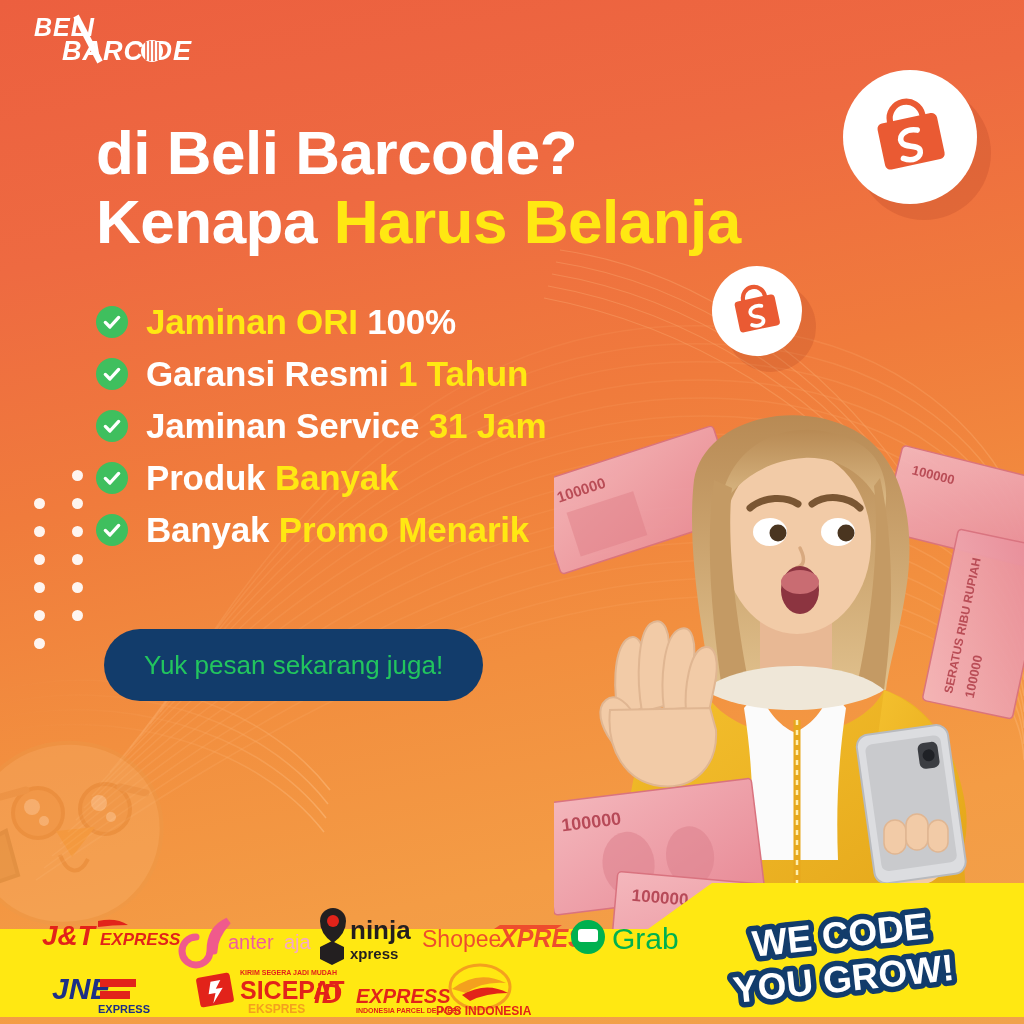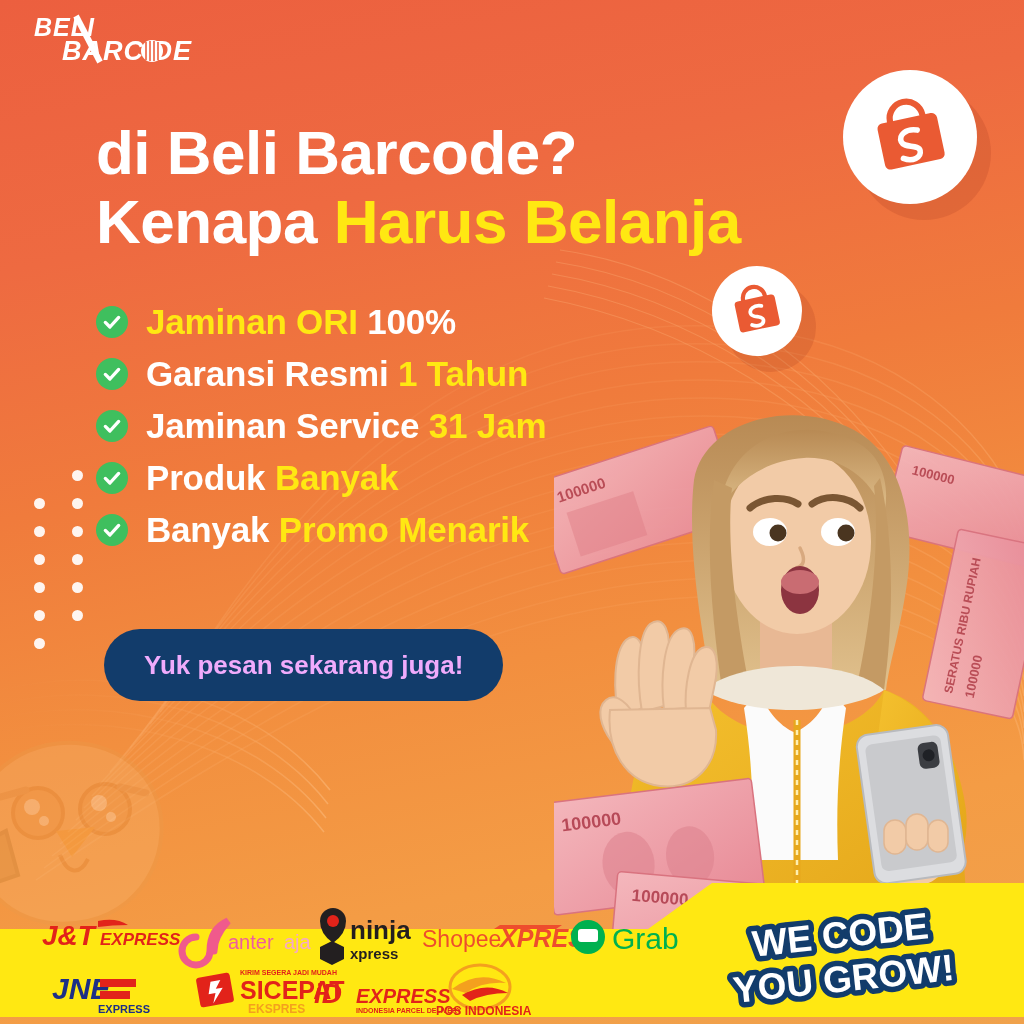--- a/index.html
+++ b/index.html
@@ -44,22 +44,22 @@
   .brow{display:flex;align-items:center;gap:18px;height:52px;margin-bottom:0px;}
   .chk{flex:0 0 auto;width:32px;height:32px;border-radius:50%;background:#3fbf5e;
        display:flex;align-items:center;justify-content:center;}
   .chk svg{width:20px;height:20px;}
   .btxt{font-size:35px;color:#ffffff;font-weight:400;white-space:nowrap;letter-spacing:-.2px;}
   .btxt b{color:#ffe812;font-weight:700;}
   .btxt .plain{color:#ffffff;font-weight:700;}
 
   
   .cta{position:absolute;left:104px;top:629px;height:72px;padding:0 40px;border-radius:36px;
-       background:#123c6b;color:#f0abfc;font-size:26px;display:flex;align-items:center;
-       border:none;cursor:pointer;font-family:"Liberation Sans",sans-serif;font-weight:bold;}
+       background:#123c6b;color:#22c55e;font-size:26px;display:flex;align-items:center;
+       border:none;cursor:pointer;font-family:"Liberation Sans",sans-serif;}
 
   
   .photo{position:absolute;right:0;top:390px;width:470px;height:560px;}
   .photo svg{width:100%;height:100%;}
 
   
   .band{position:absolute;left:0;bottom:7px;width:100%;height:134px;}
   .band .clip{position:absolute;inset:0;background:#ffe812;
     clip-path:polygon(0 46px, 648px 46px, 712px 0, 100% 0, 100% 100%, 0 100%);}
   .logos{position:absolute;left:0;bottom:0;width:716px;height:110px;}

